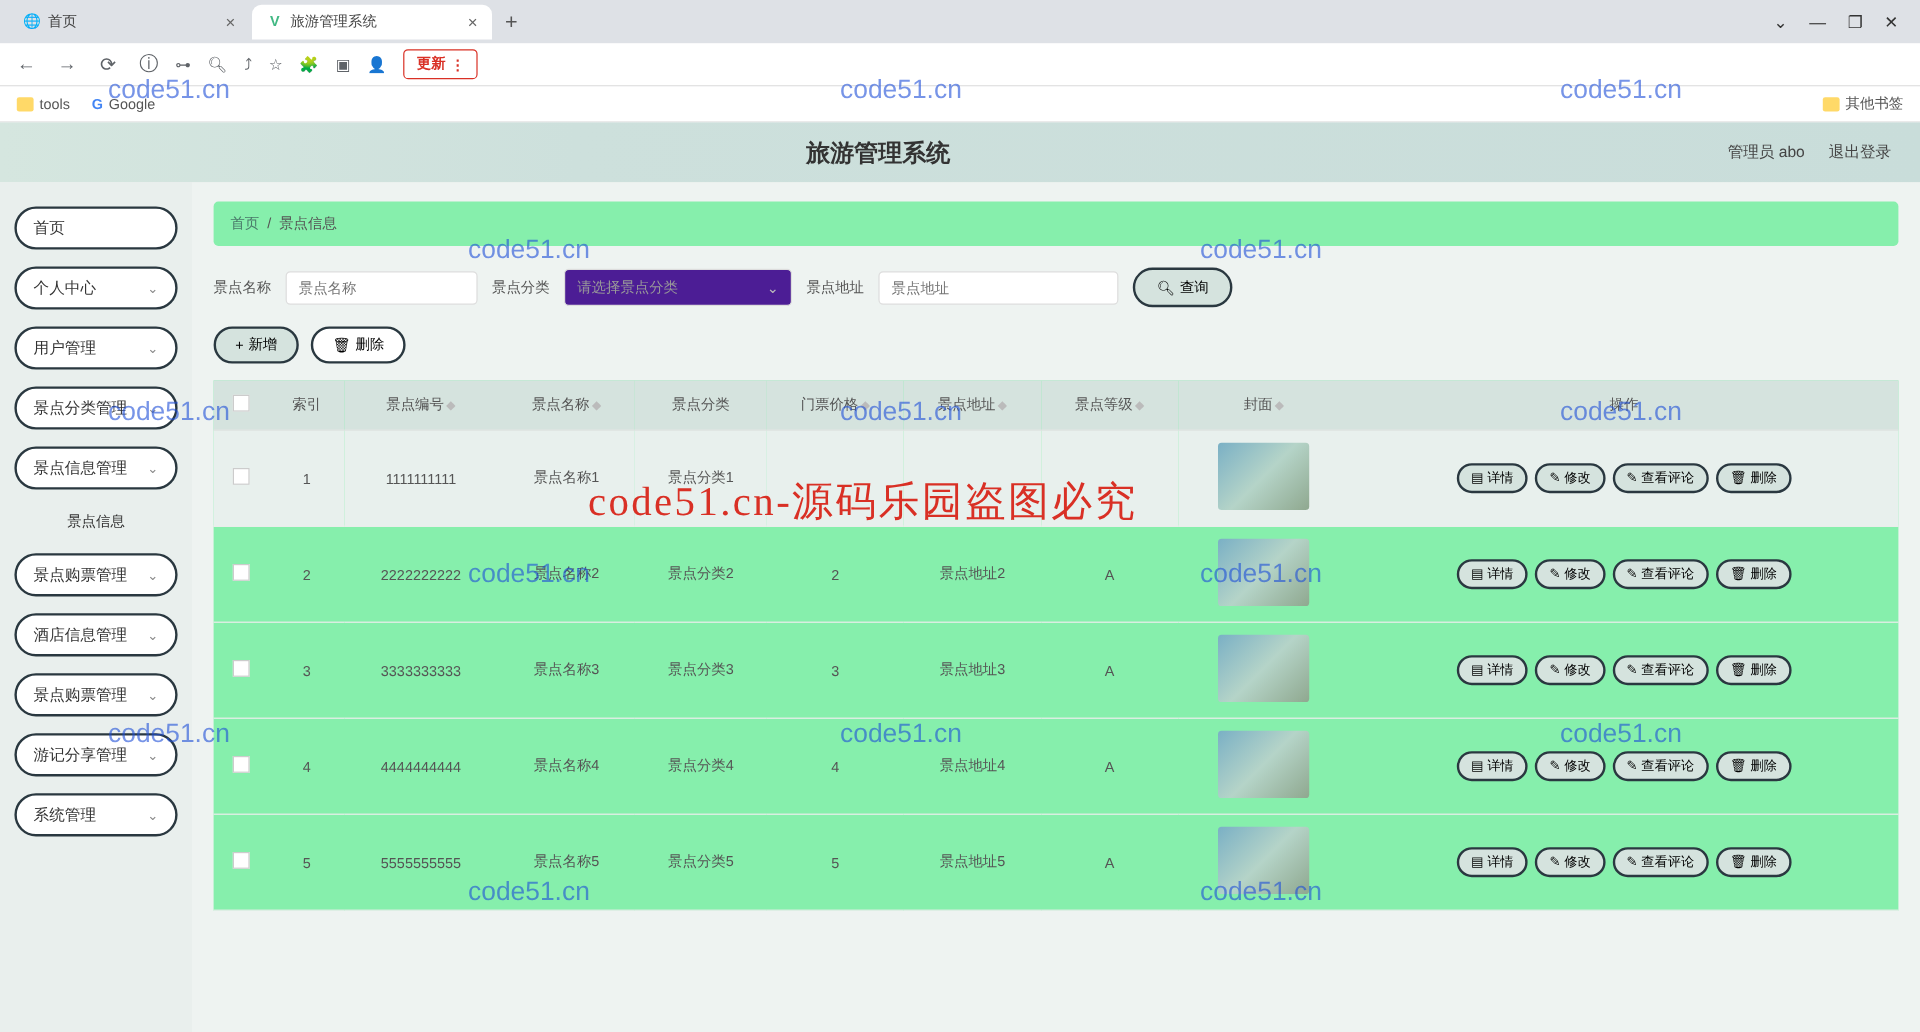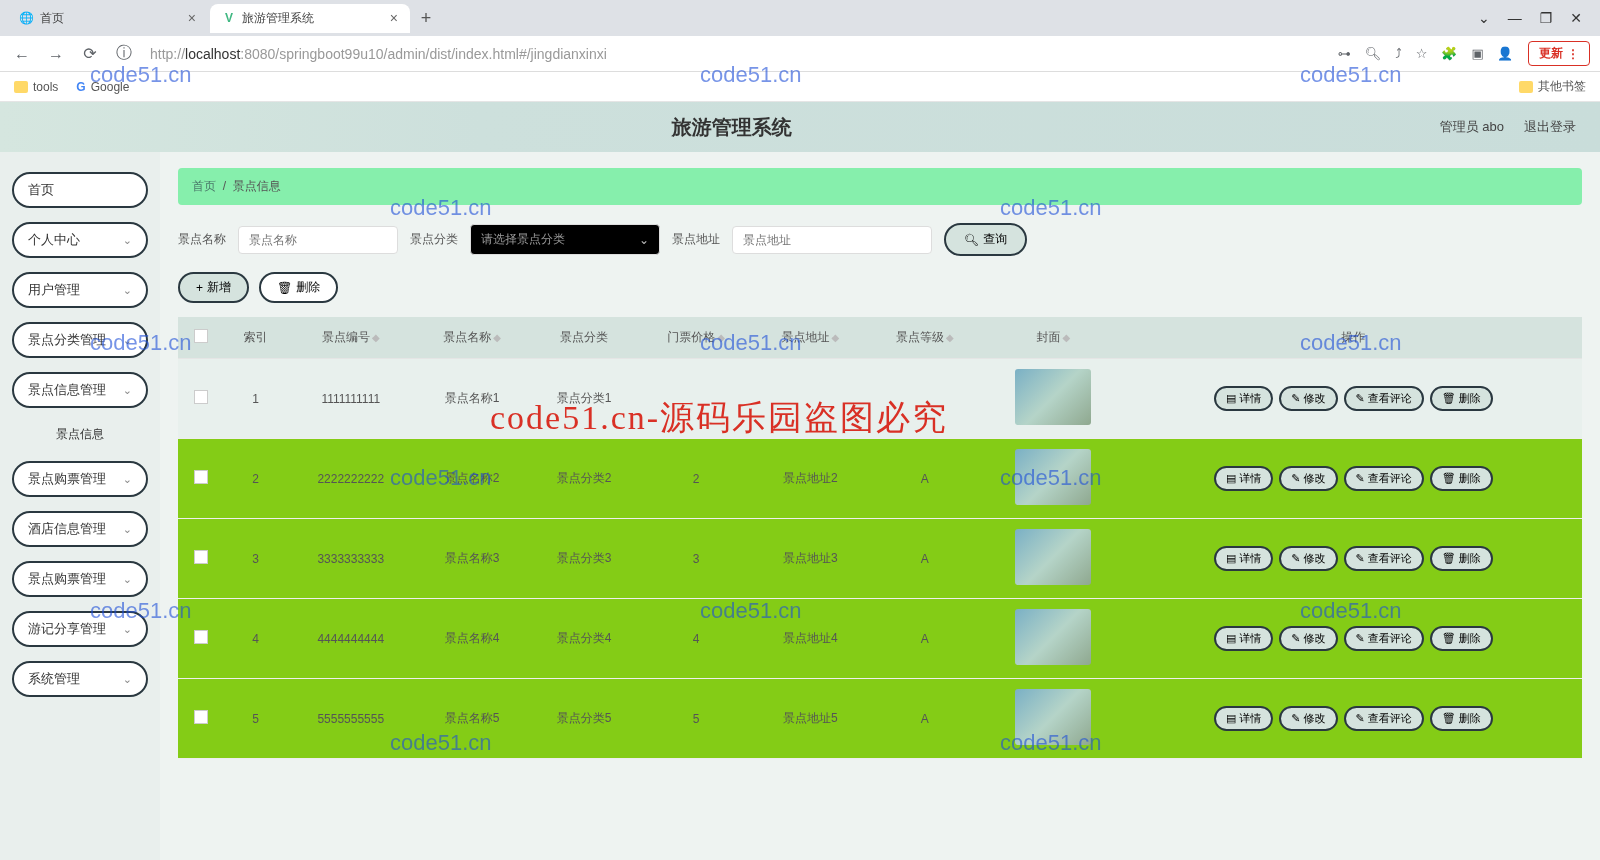--- a/index.html
+++ b/index.html
@@ -42,29 +42,29 @@
 .menu-item.sub { border: none; background: transparent; text-align: center; justify-content: center; font-size: 12px; padding: 4px; }
 .chev { font-size: 11px; color: #888; }
 
 .main { flex: 1; background: #eef3f1; padding: 16px 18px; overflow-y: auto; }
 .breadcrumb { background: #86efac; padding: 10px 14px; border-radius: 4px; font-size: 12px; color: #555; margin-bottom: 18px; }
 .breadcrumb a { color: #4a7a6a; cursor: pointer; }
 
 .search-row { display: flex; align-items: center; gap: 12px; margin-bottom: 16px; font-size: 12px; flex-wrap: wrap; }
 .search-label { color: #555; }
 .search-input { border: 1px solid #ddd; border-radius: 4px; padding: 6px 10px; width: 160px; font-size: 12px; background: #fff; }
-.search-select { border: 1px solid #ddd; border-radius: 4px; padding: 6px 10px; width: 190px; font-size: 12px; color: #999; background: #000000; display: flex; justify-content: space-between; align-items: center; }
+.search-select { border: 1px solid #ddd; border-radius: 4px; padding: 6px 10px; width: 190px; font-size: 12px; color: #999; background: #4c1d95; display: flex; justify-content: space-between; align-items: center; }
 .btn-query { border: 2px solid #2a3840; background: #d5e3de; border-radius: 22px; padding: 6px 18px; font-size: 12px; cursor: pointer; display: flex; align-items: center; gap: 4px; }
 
 .action-row { display: flex; gap: 10px; margin-bottom: 14px; }
 .btn-oval { border: 2px solid #2a3840; background: #d5e3de; border-radius: 22px; padding: 5px 16px; font-size: 12px; cursor: pointer; display: flex; align-items: center; gap: 4px; }
 .btn-oval.light { background: #fff; }
 
 
-.table { width: 100%; border-collapse: collapse; background: #84cc16; }
+.table { width: 100%; border-collapse: collapse; background: #86efac; }
 .table th { background: #d5e3de; padding: 12px 8px; font-size: 12px; font-weight: normal; color: #555; text-align: center; border-bottom: 1px solid #e5e5e5; }
 .table td { padding: 10px 8px; font-size: 12px; color: #555; text-align: center; border-bottom: 1px solid #eee; vertical-align: middle; }
 .table tr.active td { background: #e8f0ed; }
 .sort-caret { color: #bbb; font-size: 10px; margin-left: 2px; }
 .cb { width: 14px; height: 14px; border: 1px solid #ccc; display: inline-block; background: #fff; }
 .thumb { width: 76px; height: 56px; background: linear-gradient(135deg, #7ab0c5, #b5d4c8, #8fa88f); border-radius: 3px; display: inline-block; }
 .row-actions { display: flex; flex-wrap: wrap; gap: 6px; justify-content: center; }
 .row-btn { border: 2px solid #2a3840; background: #d5e3de; border-radius: 18px; padding: 3px 10px; font-size: 11px; cursor: pointer; display: flex; align-items: center; gap: 3px; }
 
 
@@ -98,23 +98,20 @@
       <span>❐</span>
       <span>✕</span>
     </div>
   </div>
 
   <div class="addr-bar">
     <div class="nav-btn">←</div>
     <div class="nav-btn">→</div>
     <div class="nav-btn">⟳</div>
     <div class="nav-btn">ⓘ</div>
-    <div class="url-input">
-      <span class="url-prefix">http://</span><span style="color:#333">localhost</span><span class="url-prefix">:8080/springboot99u10/admin/dist/index.html#/jingdianxinxi</span>
-    </div>
     <div class="addr-icons">
       <span>⊶</span>
       <span>🔍︎</span>
       <span>⤴</span>
       <span>☆</span>
       <span>🧩</span>
       <span>▣</span>
       <span>👤</span>
       <div class="update-btn">
         <span>更新</span>

